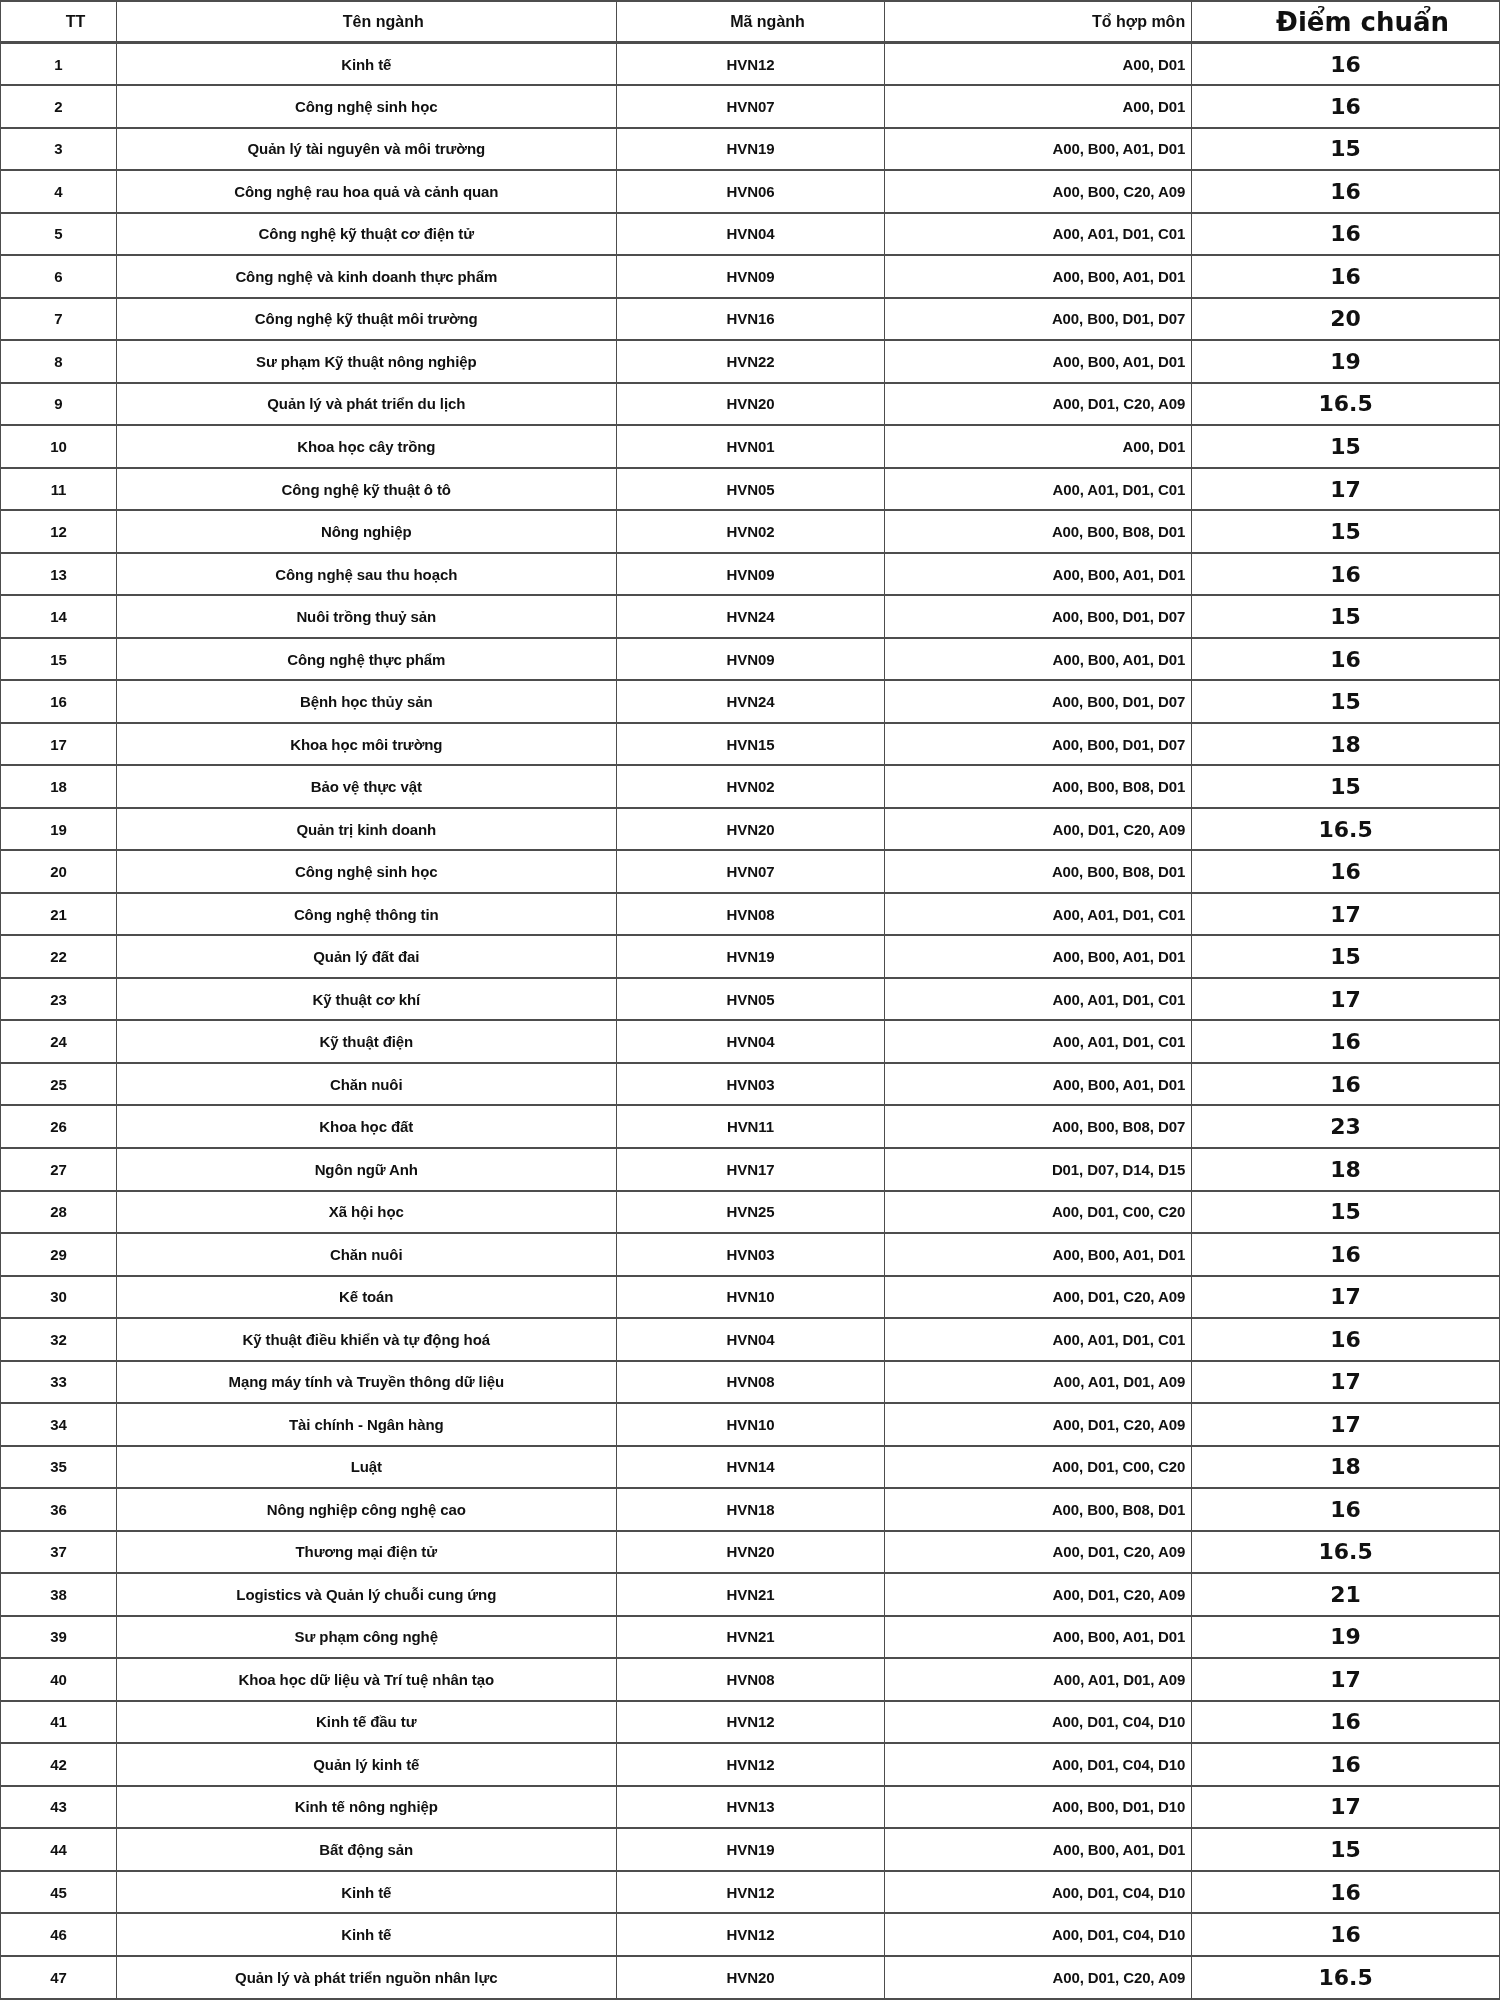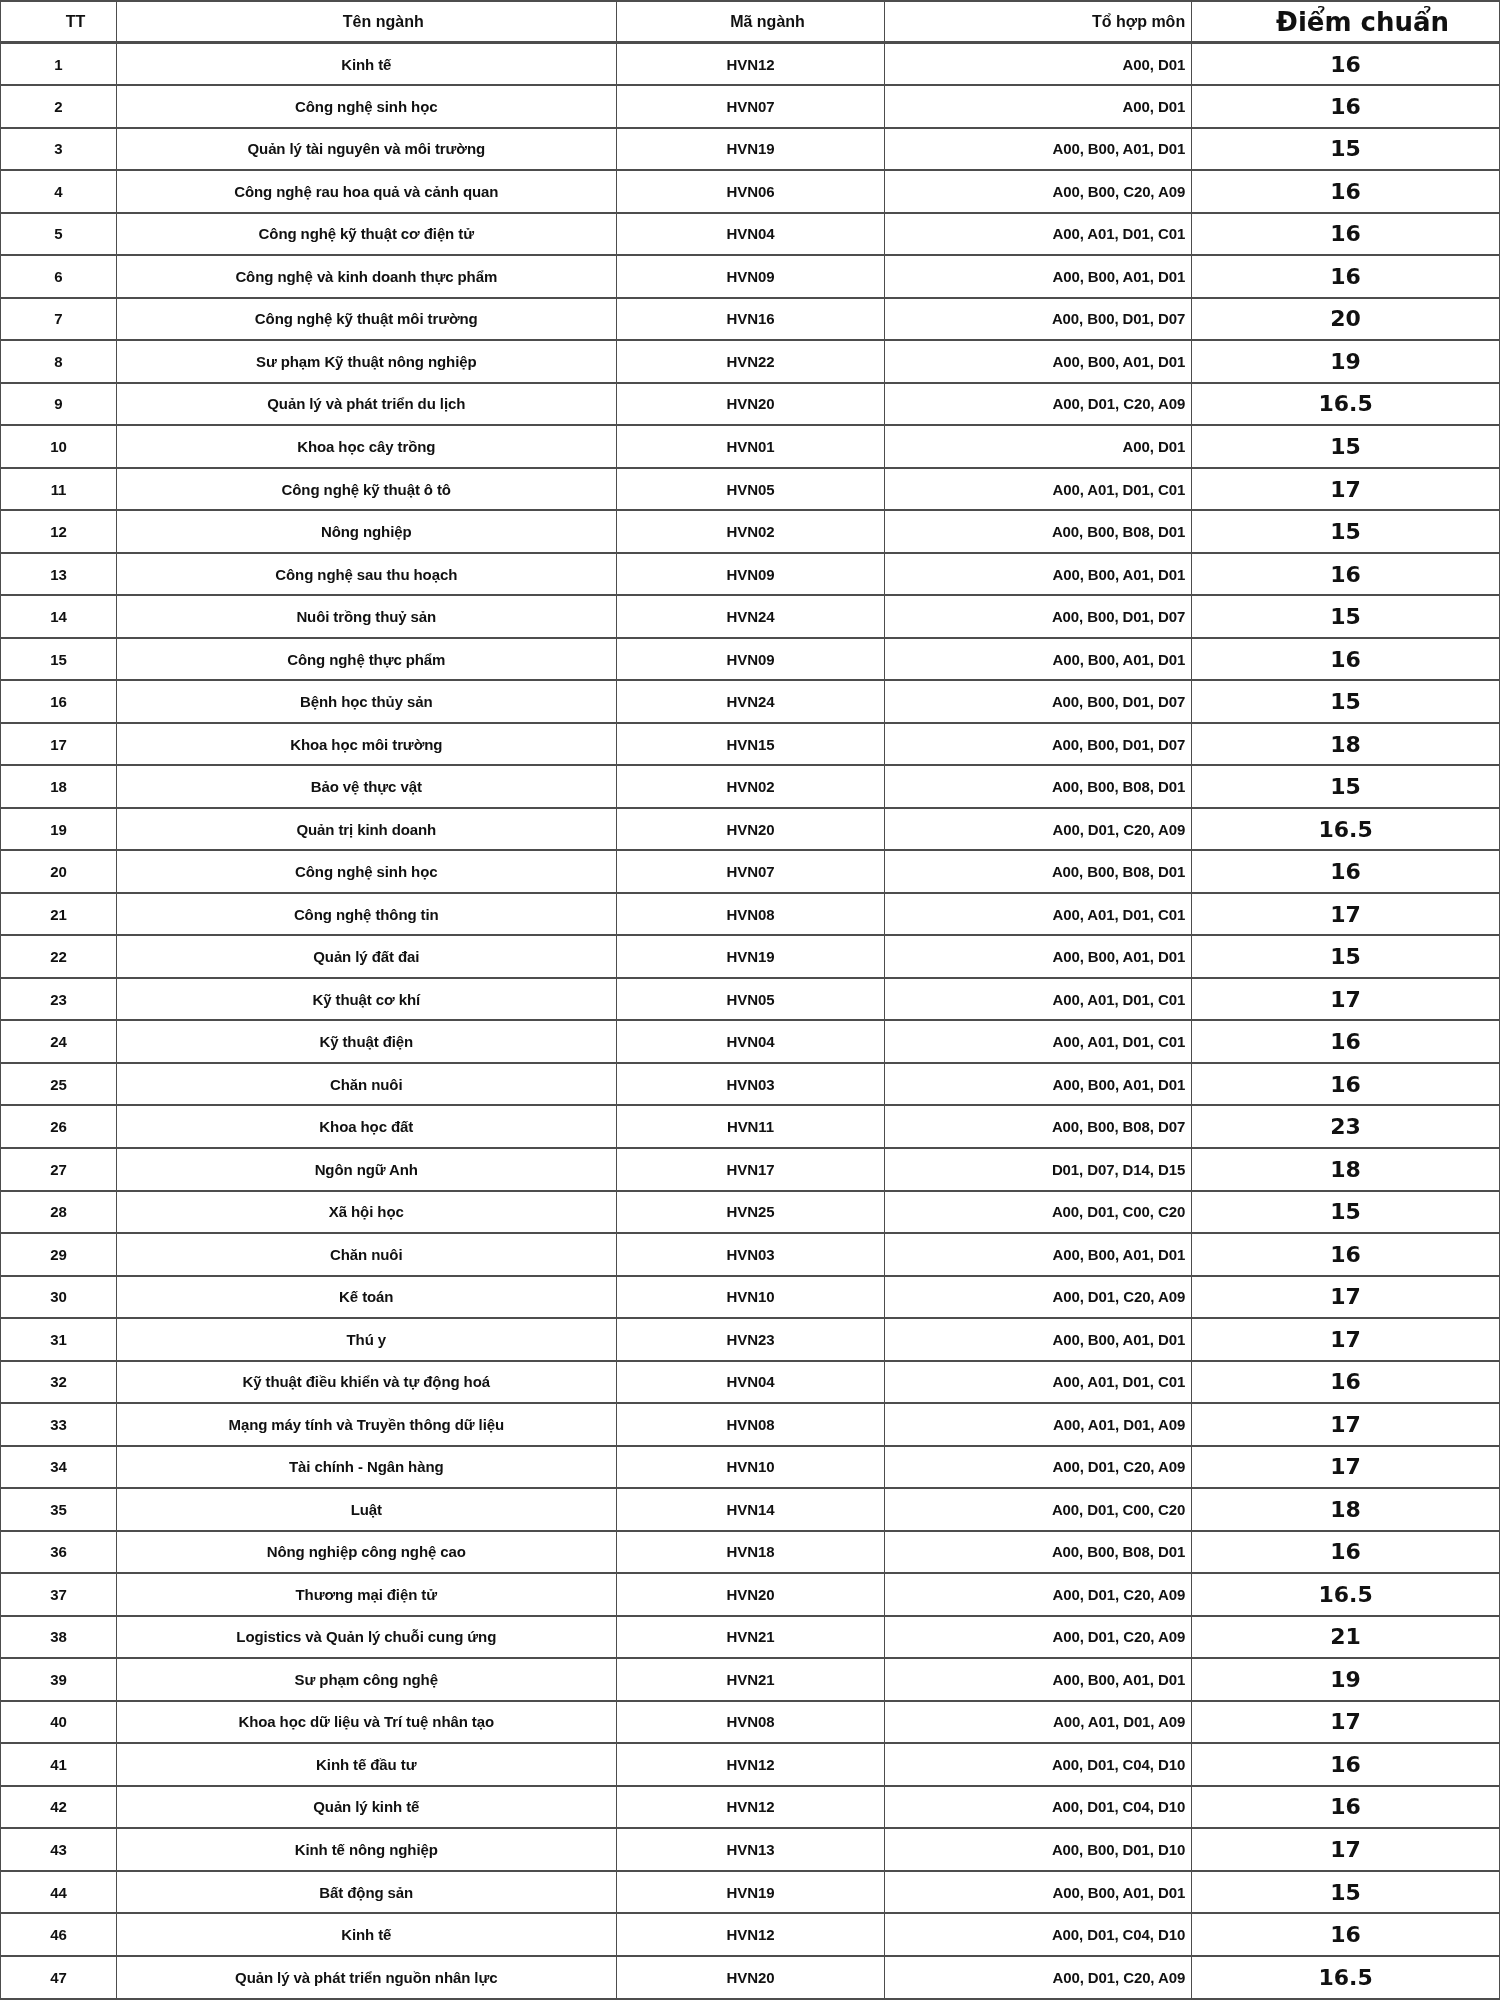--- a/index.html
+++ b/index.html
@@ -276,27 +276,20 @@
         <td class="col4">16</td>
       </tr>
       <tr>
         <td class="col0">30</td>
         <td class="col1">Kế toán</td>
         <td class="col2">HVN10</td>
         <td class="col3">A00, D01, C20, A09</td>
         <td class="col4">17</td>
       </tr>
       <tr>
-        <td class="col0">31</td>
-        <td class="col1">Thú y</td>
-        <td class="col2">HVN23</td>
-        <td class="col3">A00, B00, A01, D01</td>
-        <td class="col4">17</td>
-      </tr>
-      <tr>
         <td class="col0">32</td>
         <td class="col1">Kỹ thuật điều khiển và tự động hoá</td>
         <td class="col2">HVN04</td>
         <td class="col3">A00, A01, D01, C01</td>
         <td class="col4">16</td>
       </tr>
       <tr>
         <td class="col0">33</td>
         <td class="col1">Mạng máy tính và Truyền thông dữ liệu</td>
         <td class="col2">HVN08</td>
@@ -374,20 +367,27 @@
         <td class="col4">17</td>
       </tr>
       <tr>
         <td class="col0">44</td>
         <td class="col1">Bất động sản</td>
         <td class="col2">HVN19</td>
         <td class="col3">A00, B00, A01, D01</td>
         <td class="col4">15</td>
       </tr>
       <tr>
+        <td class="col0">45</td>
+        <td class="col1">Kinh tế</td>
+        <td class="col2">HVN12</td>
+        <td class="col3">A00, D01, C04, D10</td>
+        <td class="col4">16</td>
+      </tr>
+      <tr>
         <td class="col0">46</td>
         <td class="col1">Kinh tế</td>
         <td class="col2">HVN12</td>
         <td class="col3">A00, D01, C04, D10</td>
         <td class="col4">16</td>
       </tr>
       <tr>
         <td class="col0">47</td>
         <td class="col1">Quản lý và phát triển nguồn nhân lực</td>
         <td class="col2">HVN20</td>

